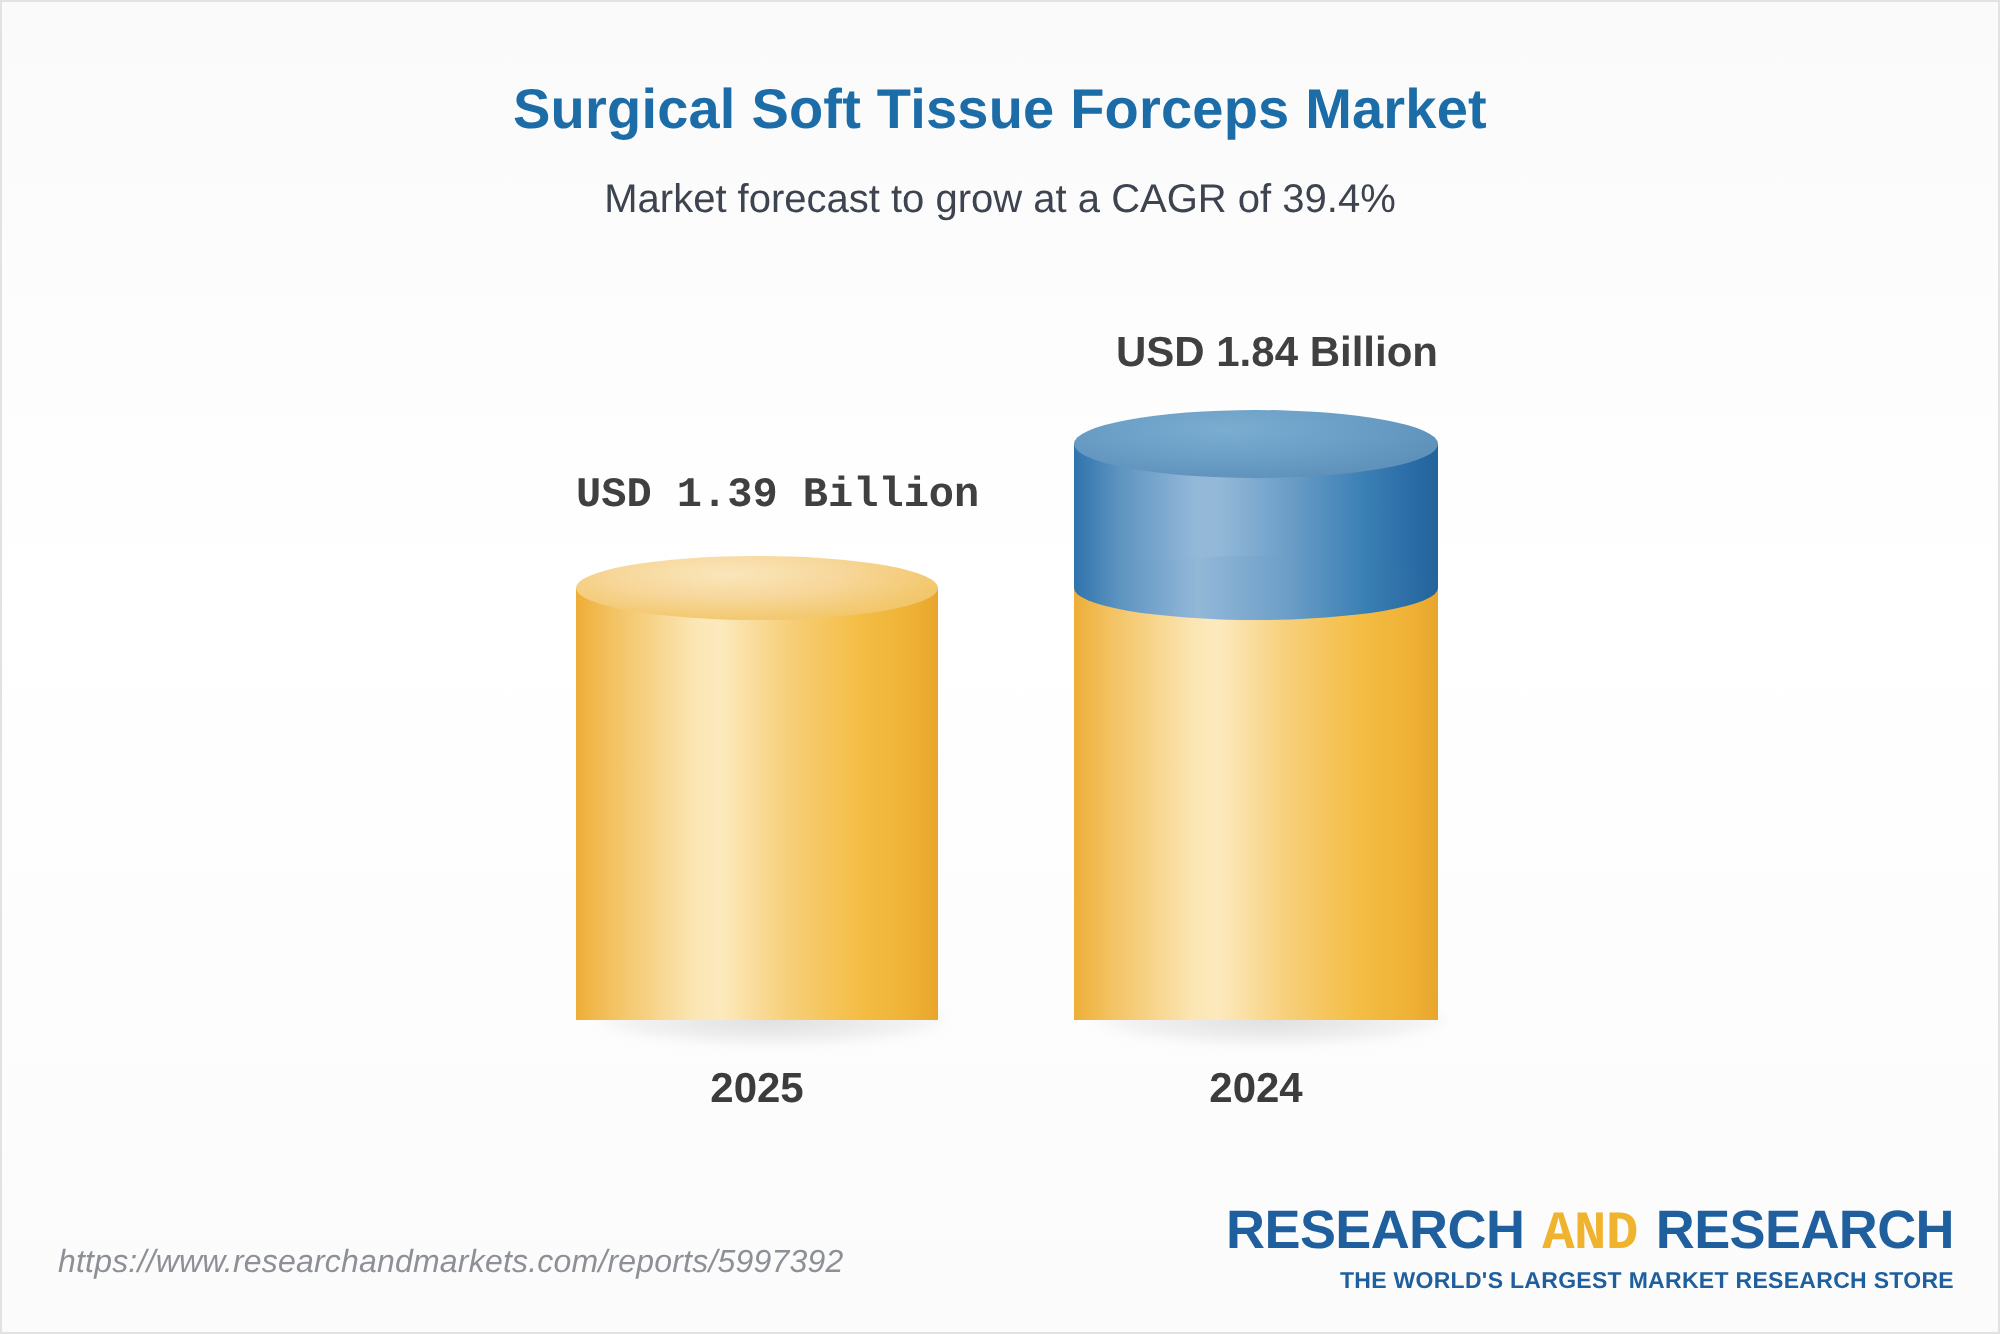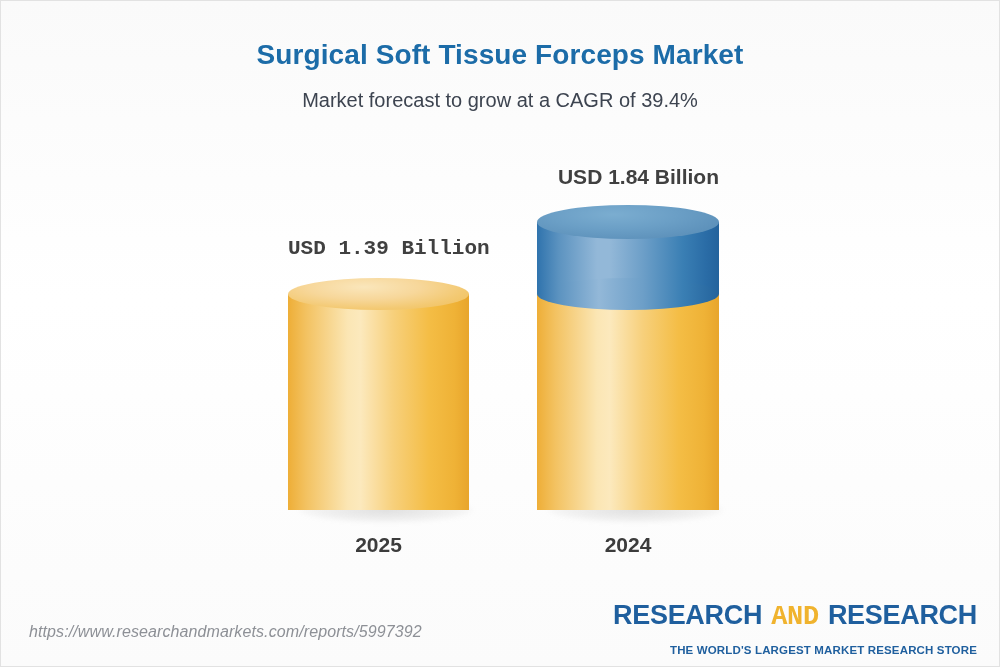--- a/index.html
+++ b/index.html
@@ -193,21 +193,21 @@
   .brand-wordmark {
     font-size: 27px;
     font-weight: bold;
     letter-spacing: -0.3px;
     line-height: 1.05;
     white-space: nowrap;
   }
   .brand-research, .brand-markets { color: #1f5f9e; }
   .brand-and { color: #f0b32e; font-family: Liberation Mono, monospace; }
   .brand-tagline {
-    margin-top: 13px;
+    margin-top: 3px;
     font-size: 11.5px;
     font-weight: bold;
     color: #1f5f9e;
     letter-spacing: 0.15px;
     white-space: nowrap;
   }
 </style>
 </head>
 <body>
 

